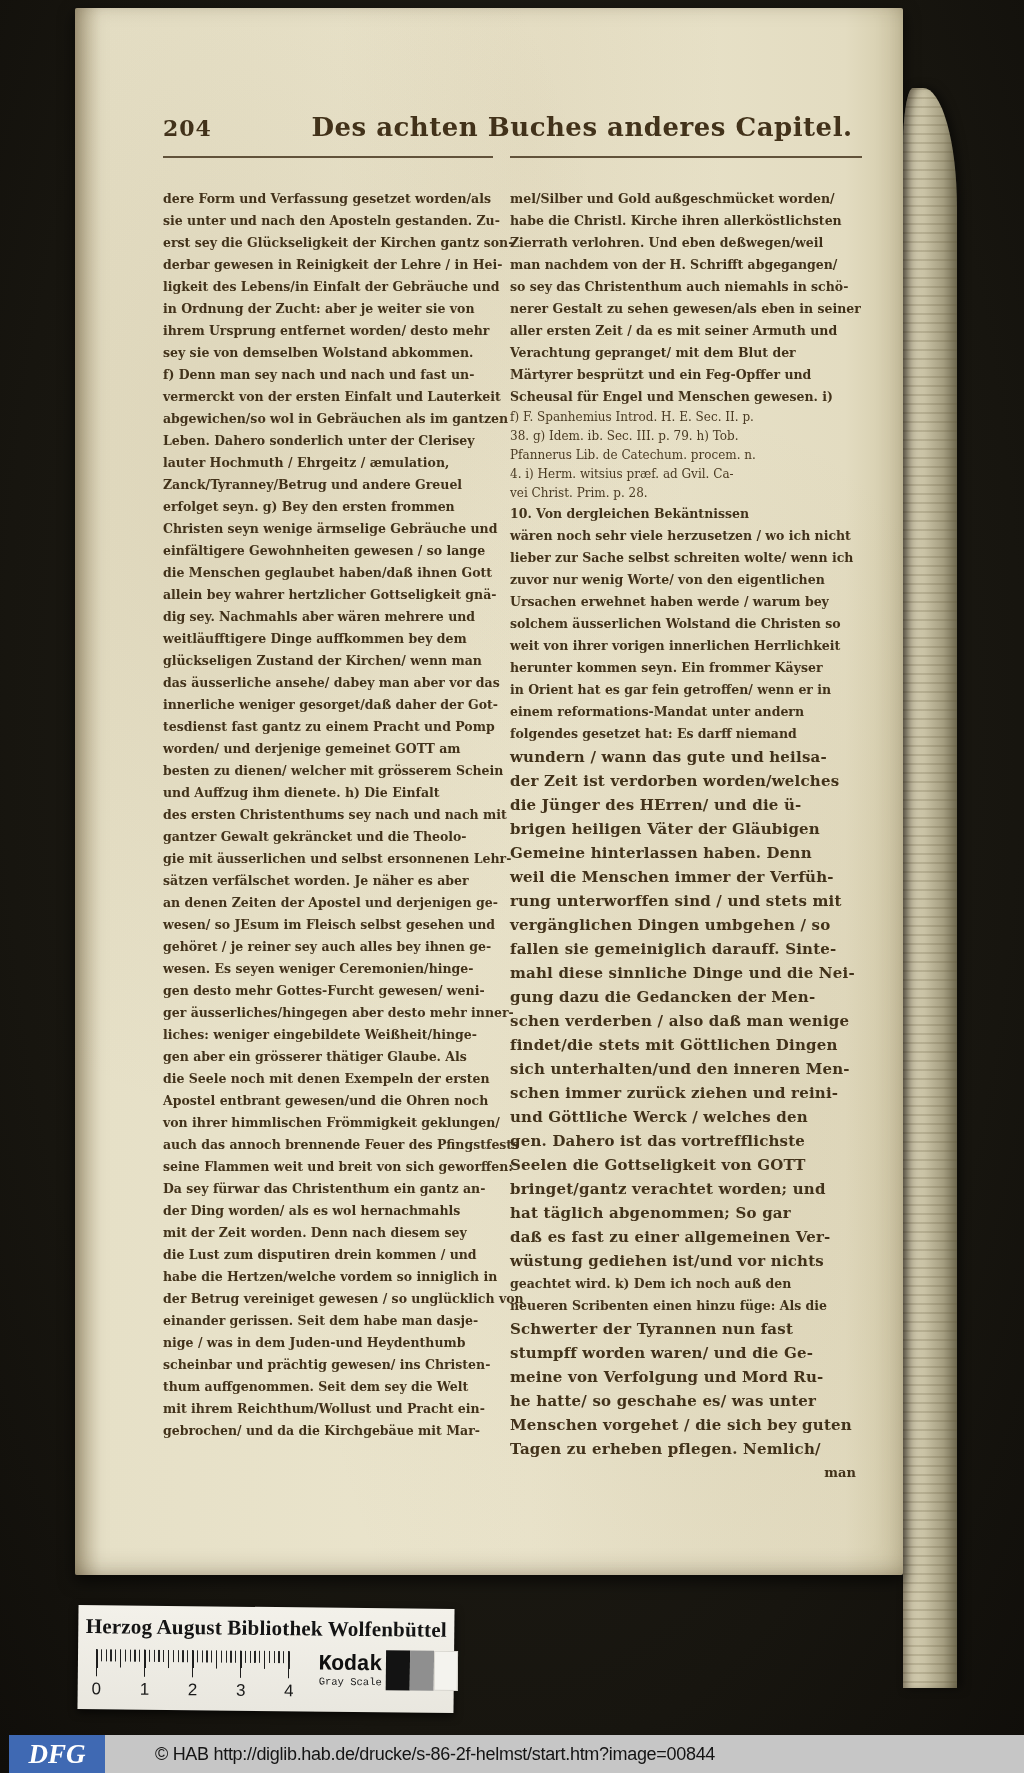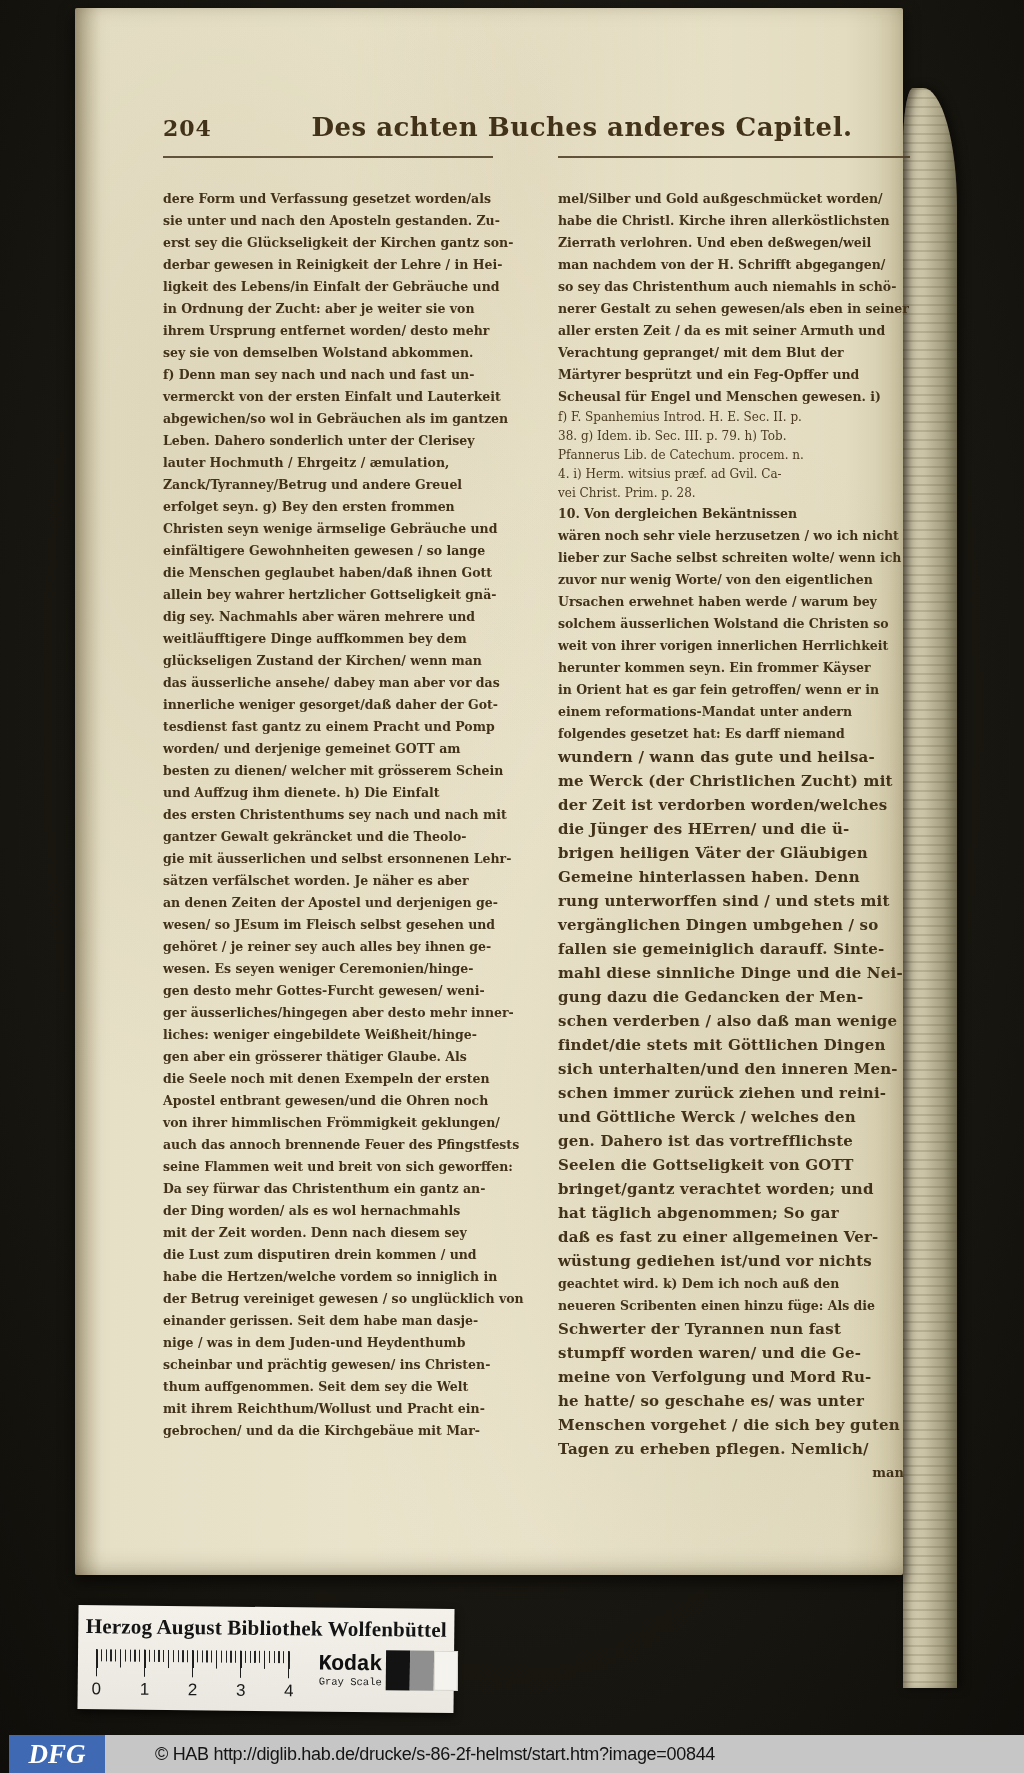--- a/index.html
+++ b/index.html
@@ -36,21 +36,21 @@
     color:#42321a;
   }
 
   .page-head{position:absolute;top:104px;left:88px;right:44px;display:flex;align-items:baseline;gap:12px;}
   .pagenum{width:130px;font-size:22px;font-weight:bold;letter-spacing:1px;}
   .htitle{flex:1;text-align:center;font-size:26px;font-weight:bold;letter-spacing:.5px;}
 
   .cols{position:absolute;top:148px;left:88px;display:flex;}
   .col{position:relative;}
   .col.left{width:330px;margin-right:17px;}
-  .col.right{width:352px;margin-left:48px;}
+  .col.right{width:352px;}
   .rule{border-top:2.5px solid #4a3a22;margin-bottom:30px;opacity:.85;}
 
   .tl{white-space:nowrap;}
   .body-lines .tl{font-size:12.5px;font-weight:bold;line-height:22px;}
   .footnote-lines .tl{font-size:12px;font-weight:normal;line-height:19px;font-style:normal;color:#4a3a22;}
   .quote-lines .tl{font-size:15px;font-weight:bold;line-height:24px;letter-spacing:.2px;}
   .catchword{font-size:13px;font-weight:bold;text-align:right;padding-right:6px;margin-top:4px;}
 
   
   .label{
@@ -196,25 +196,25 @@
             <div class="tl">Ursachen erwehnet haben werde / warum bey</div>
             <div class="tl">solchem äusserlichen Wolstand die Christen so</div>
             <div class="tl">weit von ihrer vorigen innerlichen Herrlichkeit</div>
             <div class="tl">herunter kommen seyn.   Ein frommer Käyser</div>
             <div class="tl">in Orient hat es gar fein getroffen/ wenn er in</div>
             <div class="tl">einem reformations-Mandat unter andern</div>
             <div class="tl">folgendes gesetzet hat: Es darff niemand</div>
           </div>
         <div class="quote-lines">
             <div class="tl">wundern / wann das gute und heilsa-</div>
-            <div class="tl">me Werck (der Christlichen Zucht) mit</div>
             <div class="tl">der Zeit ist verdorben worden/welches</div>
             <div class="tl">die Jünger des HErren/ und die ü-</div>
             <div class="tl">brigen heiligen Väter der Gläubigen</div>
             <div class="tl">Gemeine hinterlassen haben.   Denn</div>
+            <div class="tl">weil die Menschen immer der Verfüh-</div>
             <div class="tl">rung unterworffen sind / und stets mit</div>
             <div class="tl">vergänglichen Dingen umbgehen / so</div>
             <div class="tl">fallen sie gemeiniglich darauff.   Sinte-</div>
             <div class="tl">mahl diese sinnliche Dinge und die Nei-</div>
             <div class="tl">gung dazu die Gedancken der Men-</div>
             <div class="tl">schen verderben / also daß man wenige</div>
             <div class="tl">findet/die stets mit Göttlichen Dingen</div>
             <div class="tl">sich unterhalten/und den inneren Men-</div>
             <div class="tl">schen immer zurück ziehen und reini-</div>
             <div class="tl">und Göttliche Werck / welches den</div>

